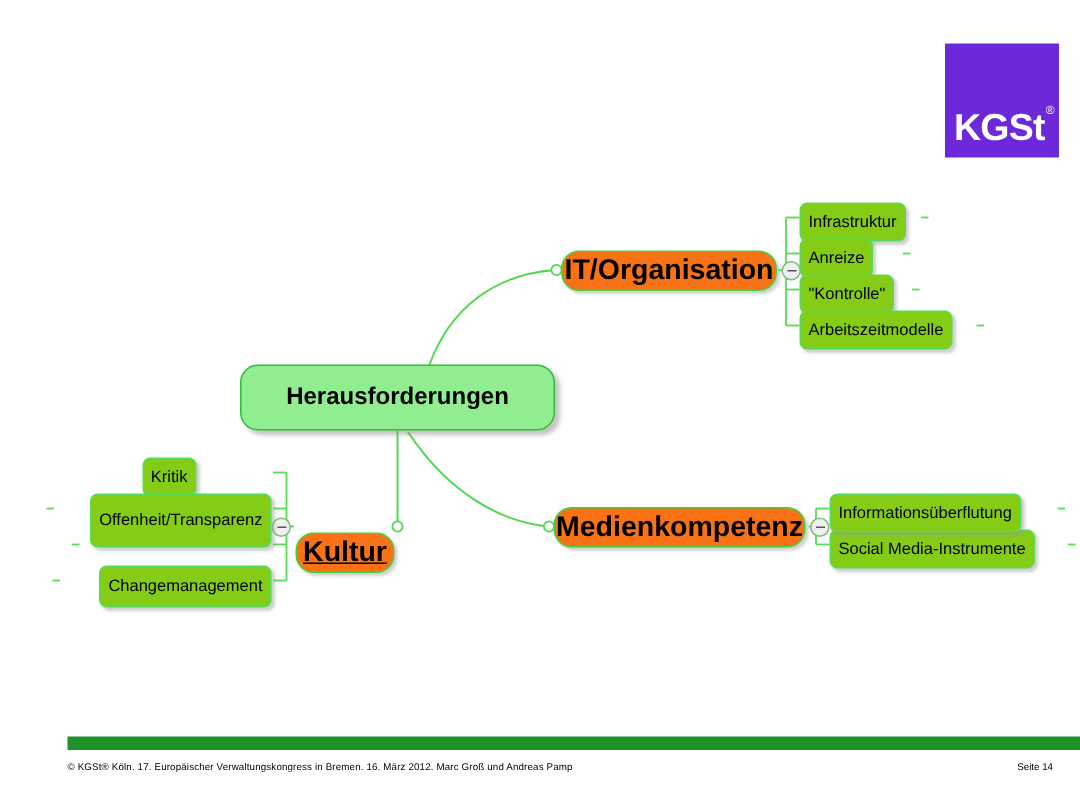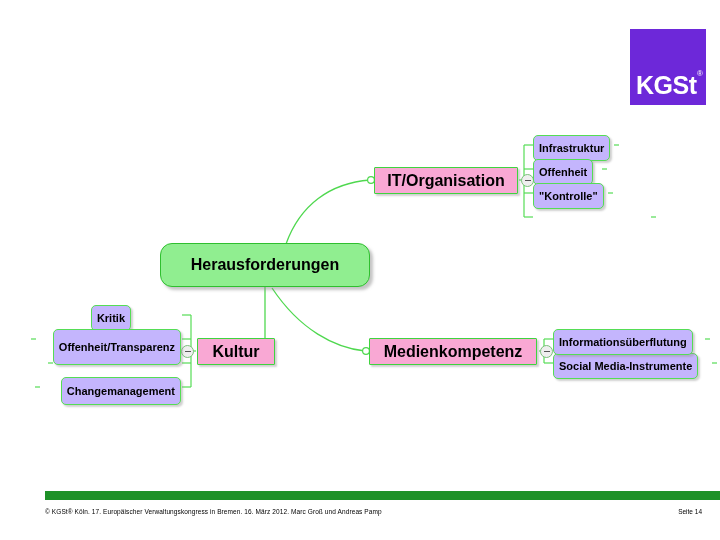--- a/index.html
+++ b/index.html
@@ -69,31 +69,31 @@
   }
   .node.root {
     background: #90EE90;
     border: 1.5px solid #2FBF2F;
     border-radius: 12px;
     font-weight: bold;
     font-size: 16px;
     box-shadow: 3px 3px 3px rgba(140,140,140,0.5);
   }
   .node.branch {
-    background: #f9a8d4;
+    background: #f97316;
     border: 1.5px solid #3FD43F;
-    border-radius: 1px;
+    border-radius: 12px;
     font-weight: bold;
-    font-size: 16px;
+    font-size: 19px;
   }
   .node.leaf {
-    background: #c4b5fd;
+    background: #84cc16;
     border: 1px solid #55DD55;
     border-radius: 5px;
-    font-weight: bold;
+    font-weight: normal;
     font-size: 11px;
     padding: 12px 5px;
   }
 
   
   .toggle {
     position: absolute;
     width: 13px; height: 13px;
     border: 1px solid #7BBF7B;
     border-radius: 50%;
@@ -203,27 +203,30 @@
     <span>IT/Organisation</span>
   </div>
   <div class="toggle" style="left:521px; top:174px;">
     <i></i>
   </div>
 
   <div class="node leaf" style="left:533px; top:135px; height:20px;">
     <span>Infrastruktur</span>
   </div>
   <div class="node leaf" style="left:533px; top:159px; height:20px;">
-    <span>Offenheit</span>
+    <span>Anreize</span>
   </div>
   <div class="node leaf" style="left:533px; top:183px; height:20px;">
     <span>"Kontrolle"</span>
   </div>
-
-  <div class="node branch" style="left:197px; top:338px; width:78px; height:27px;">
+  <div class="node leaf" style="left:533px; top:207px; height:20px;">
+    <span>Arbeitszeitmodelle</span>
+  </div>
+
+  <div class="node branch" style="left:197px; top:355px; width:66px; height:27px;text-decoration:underline;">
     <span>Kultur</span>
   </div>
   <div class="toggle" style="left:181px; top:345px;">
     <i></i>
   </div>
 
   <div class="node leaf" style="right:589px; top:305px; height:16px;">
     <span>Kritik</span>
   </div>
   <div class="node leaf" style="right:539px; top:329px; height:36px;">

